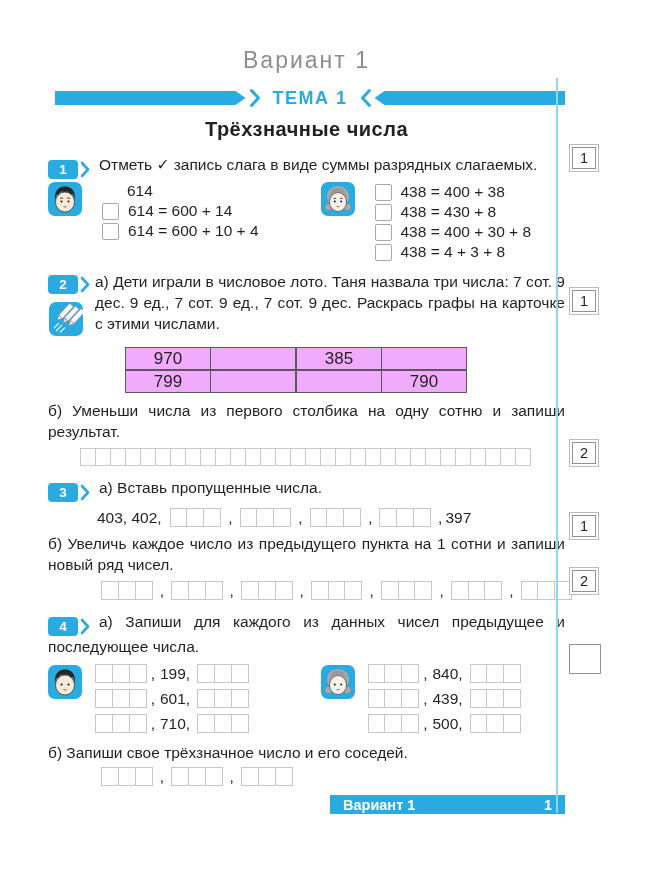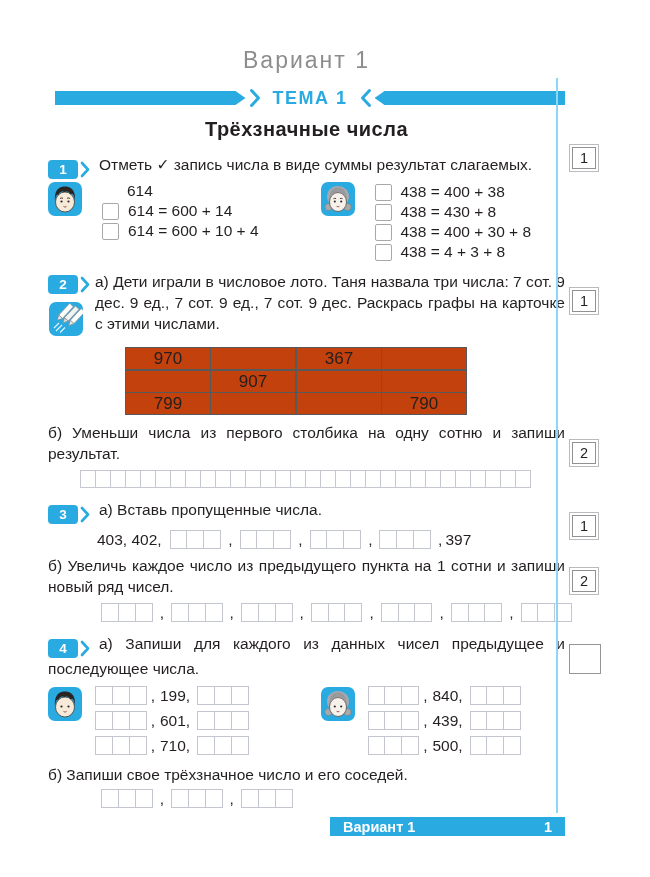--- a/index.html
+++ b/index.html
@@ -40,21 +40,21 @@
   .checkbox{width:15px;height:15px;border:1.5px solid #a6a8ab;border-radius:2px;background:#fff;flex:none;}
   .opt-label{margin-left:9px;font-size:15.5px;white-space:nowrap;}
 
   .task2-head{display:flex;margin-top:9px;}
   .t2-gutter{width:47px;flex:none;}
   .t2-gutter .badge-wrap{margin-right:0;}
   .t2-gutter .pencil-icon{margin-top:8px;margin-left:1px;}
   .t2-text{flex:1;}
 
   .lotto{border-collapse:collapse;margin:7px 0 0 77px;}
-  .lotto td{width:84px;height:21px;border:1.6px solid #58595b;font-size:17px;text-align:center;padding:0;background:#c2410c;}
+  .lotto td{width:84px;height:21px;border:1.6px solid #58595b;font-size:17px;text-align:center;padding:0;background:#f0abfc;}
   .lotto tr:first-child td{border-bottom-width:2.6px;}
   .lotto td:nth-child(2){border-right-width:2.6px;}
 
   .strip{display:flex;margin:6px 0 0 32px;}
   .scell{width:16px;height:18px;background:#fff;border:1px solid #c6c8d0;box-sizing:border-box;flex:none;}
   .scell + .scell{margin-left:-1px;}
 
   .seq-row{display:flex;align-items:center;margin-left:47px;font-size:15.5px;}
   .r-3a{margin-top:6px;}
   .r-3b{margin-top:6px;}
@@ -108,21 +108,21 @@
       <div class="bar bar-r"></div>
     </div>
 
     <h2 class="page-heading">Трёхзначные числа</h2>
 
     <p class="task-text p-t1"><span class="badge-wrap">
           <span class="badge">1</span>
           <svg class="chev" width="10" height="17" viewBox="0 0 10 17">
             <polyline points="2,2 8,8.5 2,15" fill="none" stroke="#29abe2" stroke-width="2.6" stroke-linejoin="round" stroke-linecap="round"></polyline>
           </svg>
-        </span><span>Отметь ✓ запись числа в виде суммы результат слага­емых.</span></p>
+        </span><span>Отметь ✓ запись слага в виде суммы разрядных слага­емых.</span></p>
 
     <div class="t1-cols">
       <div class="t1-col">
         <svg class="person-icon" viewBox="0 0 34 34">
           <rect x="0" y="0" width="34" height="34" rx="7" fill="#29abe2"></rect>
           <ellipse cx="17" cy="20" rx="9.5" ry="10" fill="#f7ead9" stroke="#4a3f37" stroke-width="0.8"></ellipse>
           <path d="M7 19 C6 6 13 4.5 17 4.5 C21 4.5 28 6 27 19 C26.5 13 24 10.5 22.5 12.5 C21 9.5 19 9 17 10 C14 8.5 11 10 10.5 13 C9 11.5 7.5 14 7 19 Z" fill="#2a2423"></path>
           <circle cx="13.5" cy="19.5" r="1.1" fill="#2a2423"></circle>
           <circle cx="20.5" cy="19.5" r="1.1" fill="#2a2423"></circle>
           <path d="M12 16.5 Q13.5 15.5 15 16.3" stroke="#2a2423" stroke-width="0.9" fill="none"></path>
@@ -203,27 +203,21 @@
         </svg>
       </div>
       <p class="task-text t2-text">а) Дети играли в числовое лото. Таня назвала три чис­ла: 7 сот. 9 дес. 9 ед., 7 сот. 9 ед., 7 сот. 9 дес. Раскрась графы на карточке с этими числами.</p>
     </div>
 
     <table class="lotto">
       <tbody id="lotto-body">
           <tr>
             <td>970</td>
             <td></td>
-            <td>367</td>
-            <td></td>
-          </tr>
-          <tr>
-            <td></td>
-            <td>907</td>
-            <td></td>
+            <td>385</td>
             <td></td>
           </tr>
           <tr>
             <td>799</td>
             <td></td>
             <td></td>
             <td>790</td>
           </tr>
         </tbody>
     </table>

